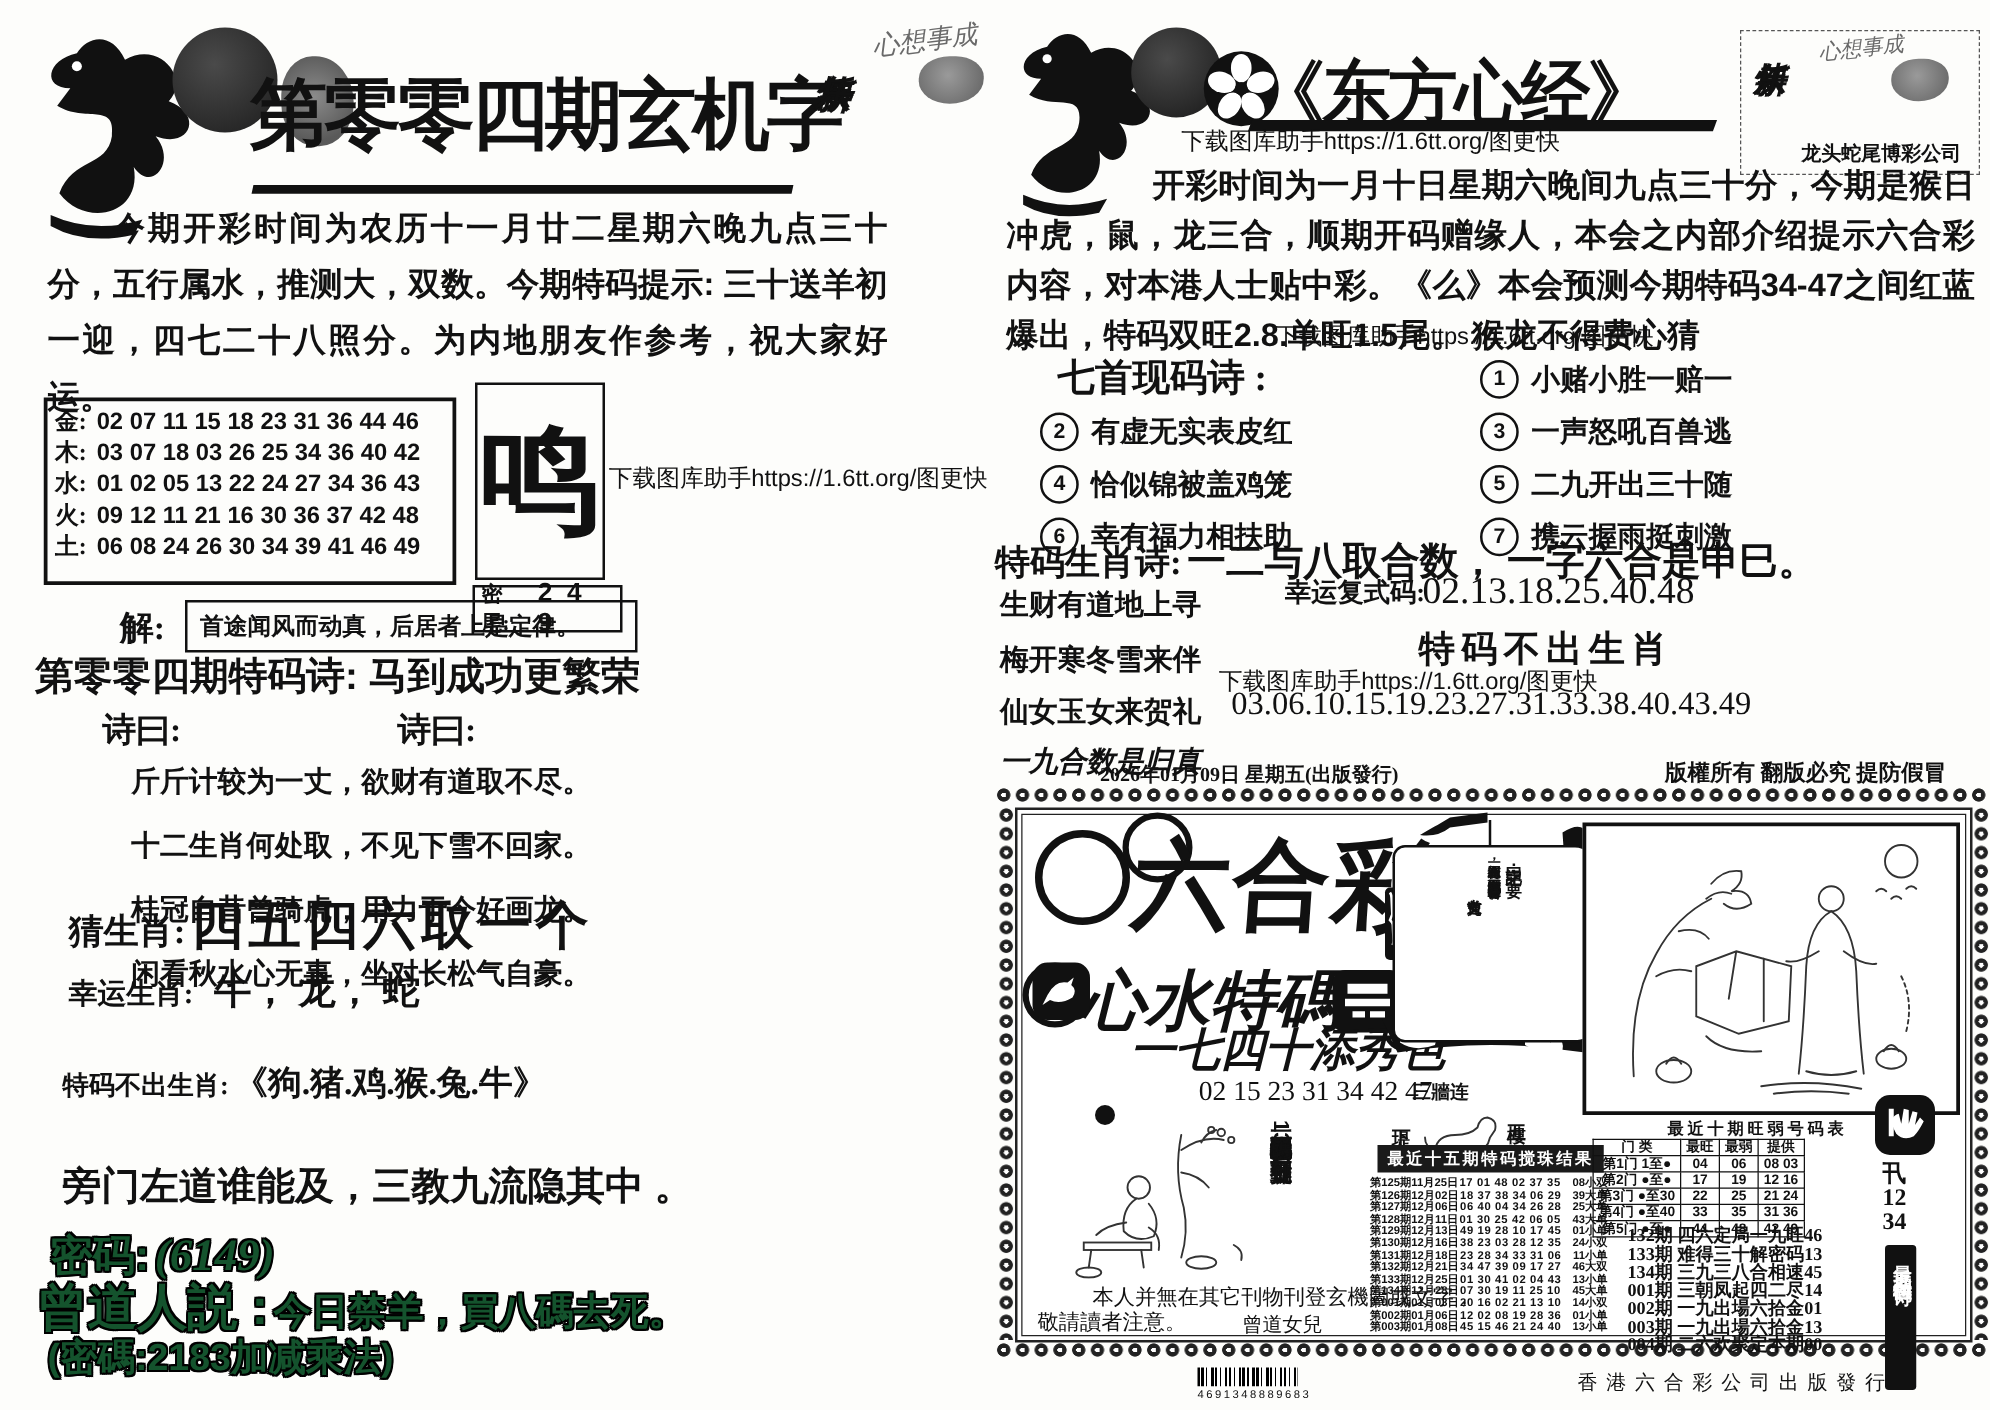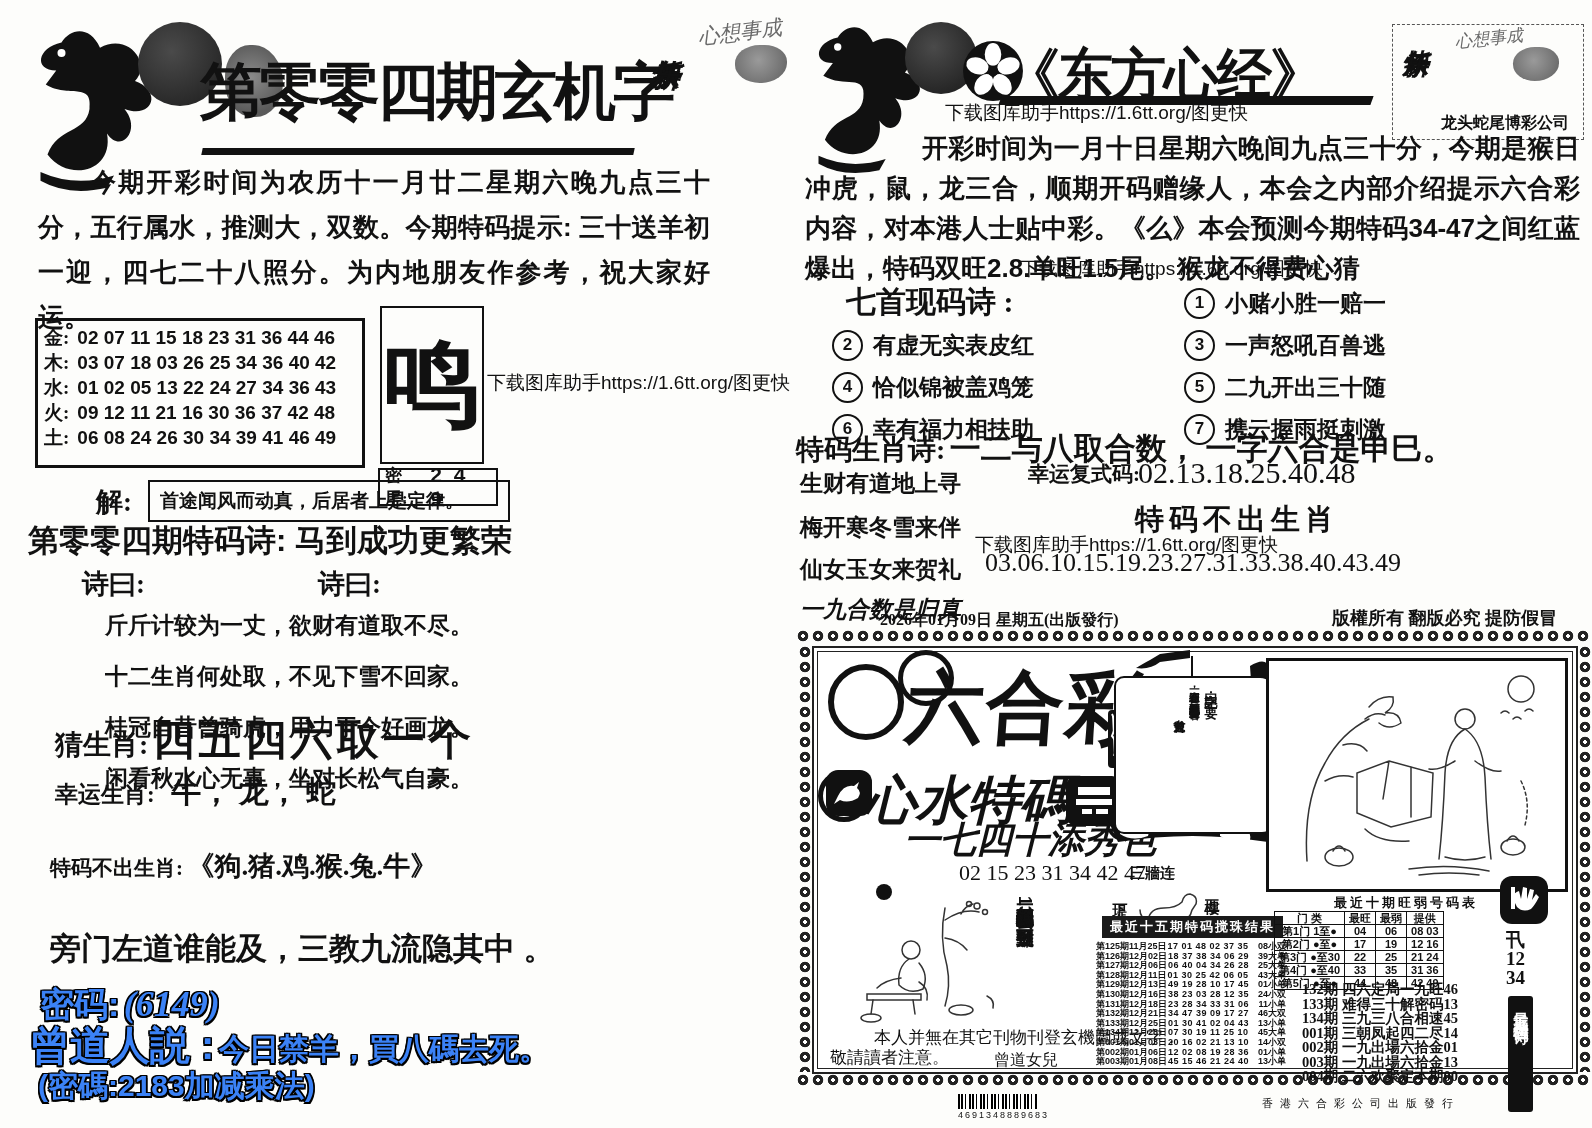--- a/index.html
+++ b/index.html
@@ -2,21 +2,21 @@
 <html><head>
 <meta charset="utf-8">
 <style>
   html,body{margin:0;padding:0;background:#e8e8e4;}
   #page{position:relative;width:1592px;height:1128px;background:#fdfdfb;color:#111;
         font-family:"Liberation Sans",sans-serif;overflow:hidden;}
   .abs{position:absolute;}
   .b{font-weight:bold;}
   .sf{font-family:"Liberation Serif",serif;}
   .vert{writing-mode:vertical-rl;}
-  .outline{color:#3b82f6;text-shadow:-1.5px -1.5px 0 #000,1.5px -1.5px 0 #000,-1.5px 1.5px 0 #000,
+  .outline{color:#14532d;text-shadow:-1.5px -1.5px 0 #000,1.5px -1.5px 0 #000,-1.5px 1.5px 0 #000,
            1.5px 1.5px 0 #000,-1.5px 0 0 #000,1.5px 0 0 #000,0 -1.5px 0 #000,0 1.5px 0 #000;}
   .box{border:2px solid #111;}
   .chain{height:16px;background-image:radial-gradient(circle at 7px 8px,#fff 0 2px,#222 2px 5px,transparent 5.6px);
          background-size:15px 16px;background-repeat:repeat-x;}
   .vchain{width:14px;background-image:radial-gradient(circle at 7px 8px,#fff 0 2px,#222 2px 5px,transparent 5.6px);
          background-size:14px 15px;background-repeat:repeat-y;}
   .fe-row{display:flex;gap:8px;font-size:19px;font-weight:bold;line-height:25px;white-space:nowrap;}
   .fe-label{font-family:"Liberation Serif",serif;}
   .poem-line{font-size:23px;font-weight:bold;line-height:51px;white-space:nowrap;}
   .verse{display:flex;align-items:center;gap:10px;height:42px;white-space:nowrap;}
@@ -513,15 +513,15 @@
     <div class="abs b sf" style="left:692px;top:282px;font-size:19px;line-height:19px;text-align:center;">
       <div>卂</div>
       <div>12</div>
       <div>34</div>
     </div>
     <div class="abs banner-v" style="left:694px;top:348px;height:108px;">最近五期特码诗</div>
   </div>
 
   <div class="abs barcode" style="left:958px;top:1094px;width:80px;height:15px;"></div>
   <div class="abs" style="left:958px;top:1110px;font-size:9px;letter-spacing:2px;">4691348889683</div>
-  <div class="abs sf" style="left:1262px;top:1096px;font-size:11px;letter-spacing:7px;white-space:nowrap;text-align:right;">香港六合彩公司出版發行</div>
+  <div class="abs sf" style="left:1262px;top:1096px;font-size:16px;letter-spacing:7px;white-space:nowrap;text-align:right;">香港六合彩公司出版發行</div>
 
 </div>
 
 </body></html>

